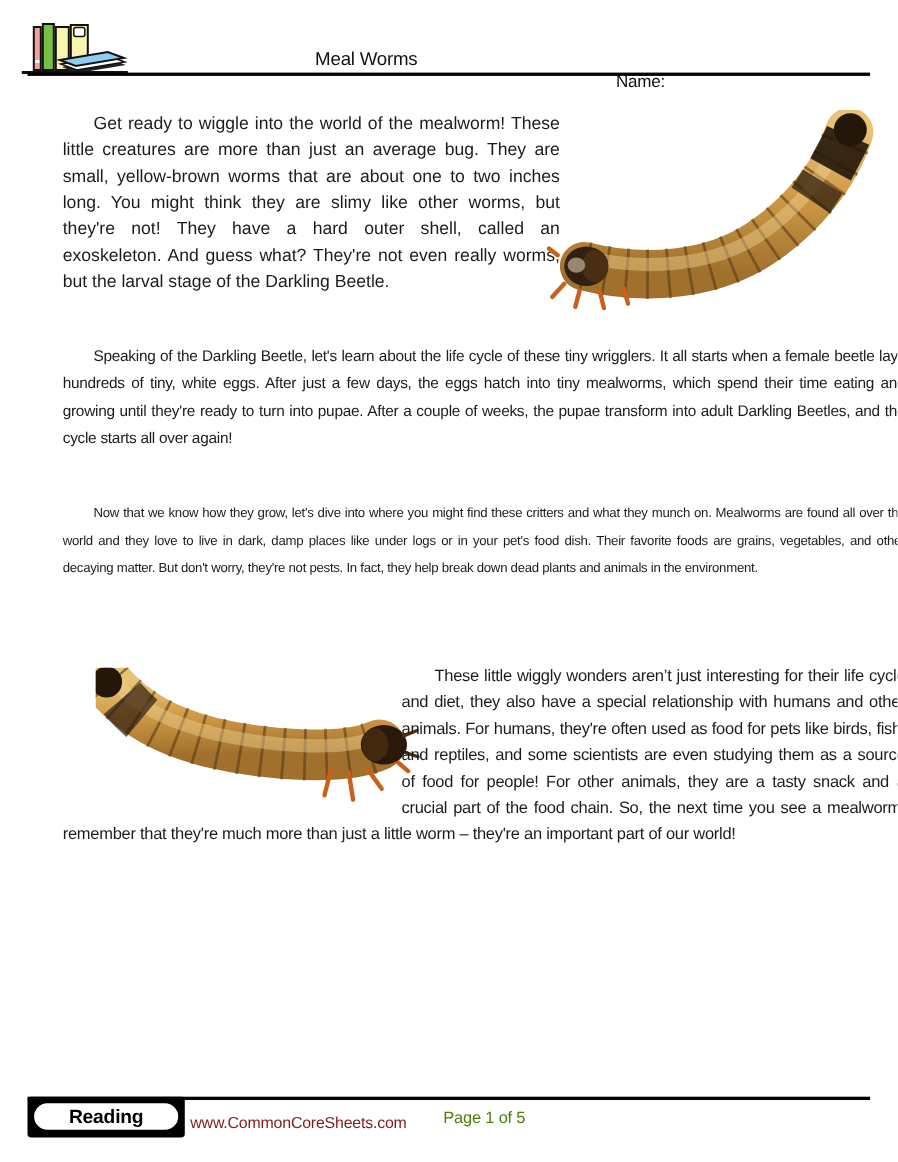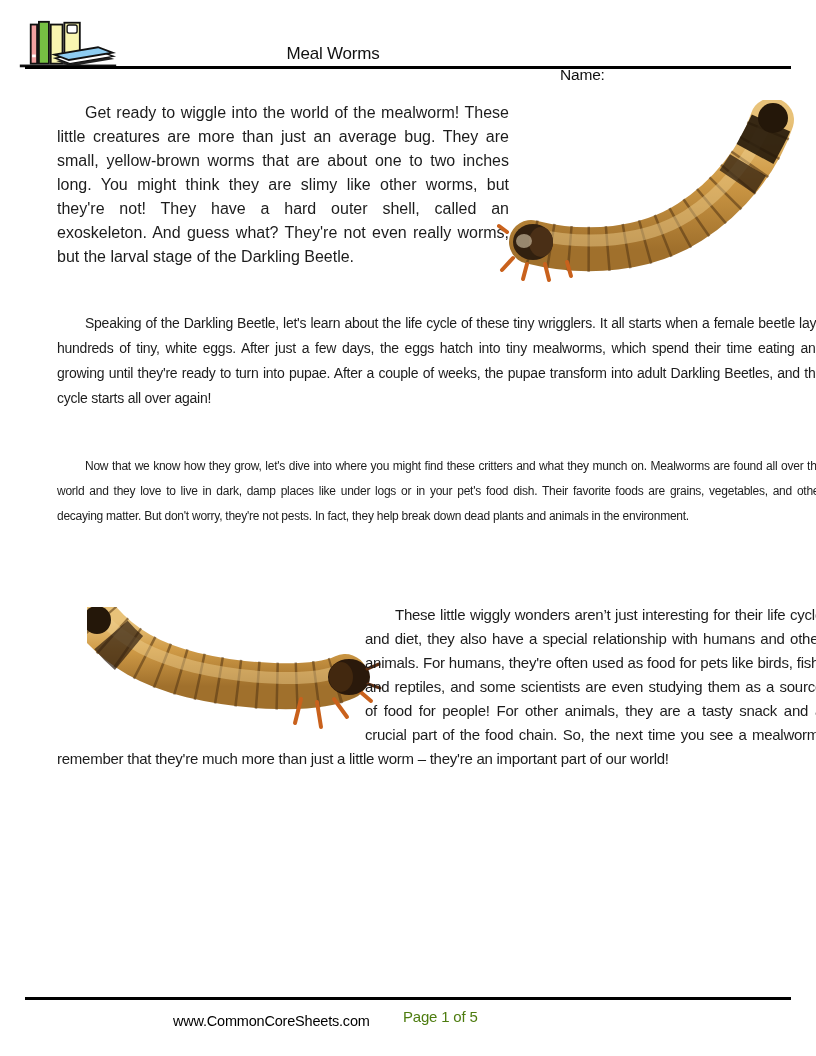--- a/index.html
+++ b/index.html
@@ -45,21 +45,21 @@
     position:absolute;left:25px;top:997px;width:143px;height:37px;
     background:#000;border-radius:3px;
   }
   .reading-pill{
     position:absolute;left:4px;top:4px;right:4px;bottom:5px;
     background:#fff;border:2.5px solid #000;border-radius:14px;
     display:flex;align-items:center;justify-content:center;
     font-size:17.5px;font-weight:bold;color:#000;letter-spacing:-0.2px;
   }
   .website{
-    position:absolute;left:173px;top:1013px;font-size:14.5px;color:#000000;letter-spacing:-0.2px;
+    position:absolute;left:173px;top:1013px;font-size:14.5px;color:#7f1d1d;letter-spacing:-0.2px;
   }
   .page-info{
     position:absolute;left:403px;top:1008px;font-size:15px;color:#4d7c0f;letter-spacing:-0.2px;
   }
 </style>
 </head>
 <body>
 
 <div class="page">
 
@@ -148,16 +148,19 @@
         </g>
 
         <ellipse cx="262" cy="70" rx="21" ry="18" fill="#2a190b"></ellipse>
         <ellipse cx="254" cy="70" rx="12" ry="15" fill="#42280f"></ellipse>
         <path d="M 280 62 L 292 57 M 281 77 L 293 81" stroke="#5a2d12" stroke-width="3" stroke-linecap="round"></path>
       </svg>
     </span><span>These little wiggly wonders aren’t just interesting for their life cycle and diet, they also have a special relationship with humans and other animals. For humans, they're often used as food for pets like birds, fish, and reptiles, and some scientists are even studying them as a source of food for people! For other animals, they are a tasty snack and a crucial part of the food chain. So, the next time you see a mealworm, remember that they're much more than just a little worm – they're an important part of our world!</span>
   </div>
 
   <div class="footer-rule"></div>
+  <div class="reading-badge">
+    <div class="reading-pill">Reading</div>
+  </div>
   <span class="website">www.CommonCoreSheets.com</span>
   <span class="page-info">Page 1 of 5</span>
 
 </div>
 
 </body></html>

